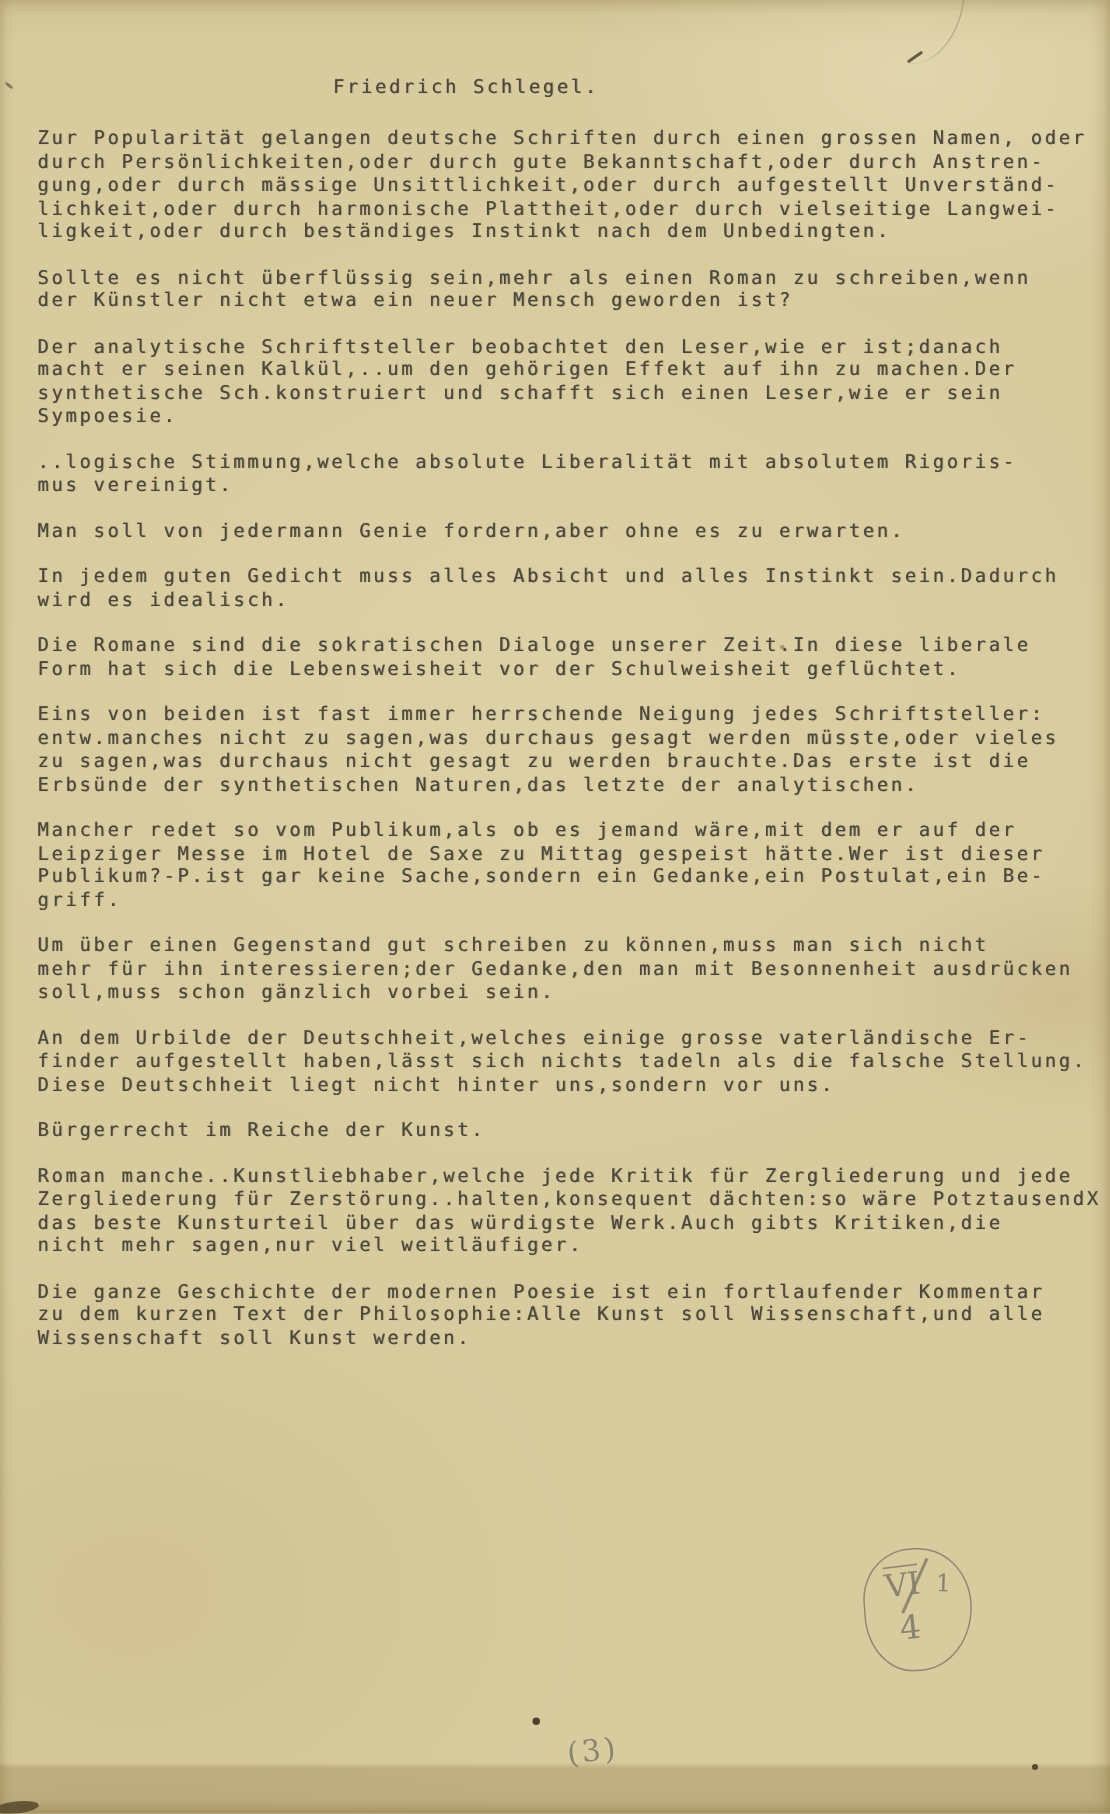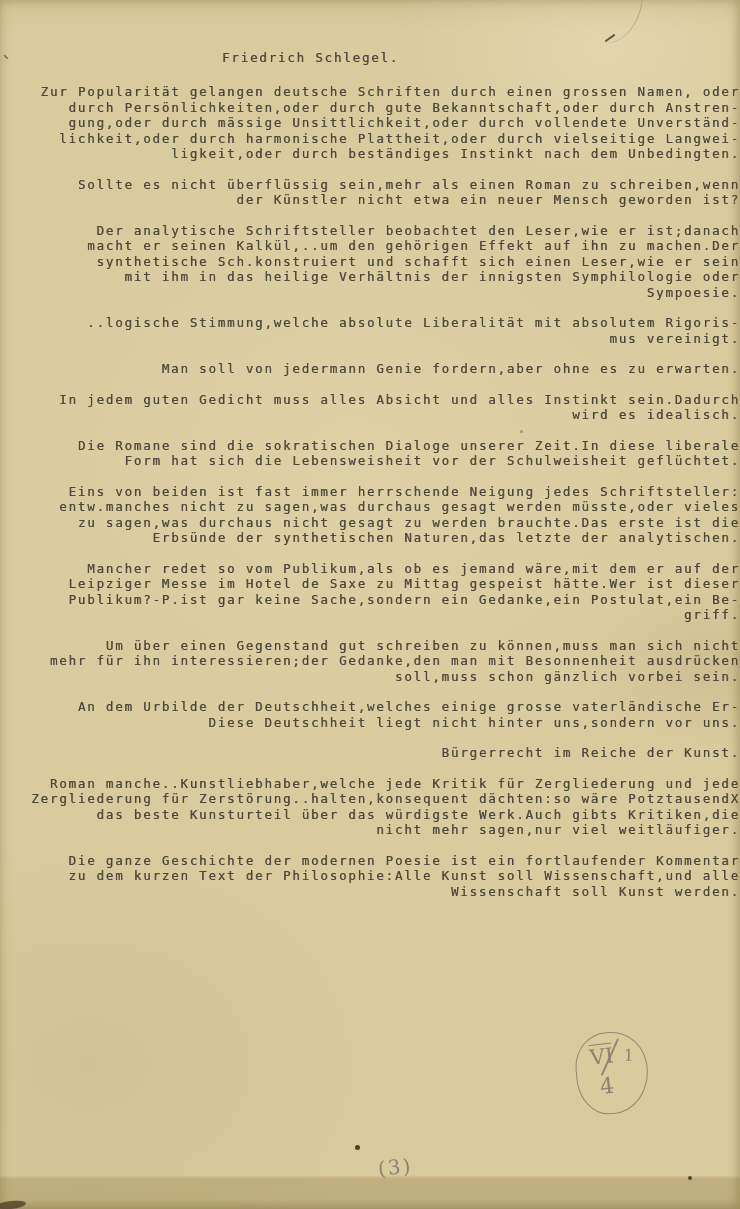--- a/index.html
+++ b/index.html
@@ -35,21 +35,21 @@
     text-shadow:0.4px 0.3px 0.6px rgba(55,50,40,0.55);
   }
 
   .doc-title{
     position:absolute;left:222px;top:50px;
     font-size:12.5px;letter-spacing:1.8px;white-space:pre;
   }
 
   .paragraphs{
     position:absolute;left:25px;top:84px;width:715px;
-    font-size:12.5px;line-height:15.5px;letter-spacing:1.8px;text-align:right;
+    font-size:12.5px;line-height:15.5px;letter-spacing:1.8px;
   }
   .para{margin:0 0 15px 0;}
   .line{white-space:pre;height:15.5px;}
 
   
   .stamp{
     position:absolute;left:576px;top:1032px;width:72px;height:82px;
     border:1.6px solid rgba(133,124,106,0.85);
     border-radius:48% 52% 54% 46% / 44% 50% 56% 50%;
     transform:rotate(-4deg);
@@ -110,33 +110,32 @@
 <body>
 
 <div class="page">
 
   <div class="doc-title typewriter">Friedrich Schlegel.</div>
 
   <div class="paragraphs typewriter">
       <div class="para">
         <div class="line">Zur Popularität gelangen deutsche Schriften durch einen grossen Namen, oder</div>
         <div class="line">durch Persönlichkeiten,oder durch gute Bekanntschaft,oder durch Anstren-</div>
-        <div class="line">gung,oder durch mässige Unsittlichkeit,oder durch vollendete Unverständ-</div>
+        <div class="line">gung,oder durch mässige Unsittlichkeit,oder durch aufgestellt Unverständ-</div>
         <div class="line">lichkeit,oder durch harmonische Plattheit,oder durch vielseitige Langwei-</div>
         <div class="line">ligkeit,oder durch beständiges Instinkt nach dem Unbedingten.</div>
       </div>
       <div class="para">
         <div class="line">Sollte es nicht überflüssig sein,mehr als einen Roman zu schreiben,wenn</div>
         <div class="line">der Künstler nicht etwa ein neuer Mensch geworden ist?</div>
       </div>
       <div class="para">
         <div class="line">Der analytische Schriftsteller beobachtet den Leser,wie er ist;danach</div>
         <div class="line">macht er seinen Kalkül,..um den gehörigen Effekt auf ihn zu machen.Der</div>
         <div class="line">synthetische Sch.konstruiert und schafft sich einen Leser,wie er sein</div>
-        <div class="line">mit ihm in das heilige Verhältnis der innigsten Symphilologie oder</div>
         <div class="line">Sympoesie.</div>
       </div>
       <div class="para">
         <div class="line">..logische Stimmung,welche absolute Liberalität mit absolutem Rigoris-</div>
         <div class="line">mus vereinigt.</div>
       </div>
       <div class="para">
         <div class="line">Man soll von jedermann Genie fordern,aber ohne es zu erwarten.</div>
       </div>
       <div class="para">
@@ -159,20 +158,21 @@
         <div class="line">Publikum?-P.ist gar keine Sache,sondern ein Gedanke,ein Postulat,ein Be-</div>
         <div class="line">griff.</div>
       </div>
       <div class="para">
         <div class="line">Um über einen Gegenstand gut schreiben zu können,muss man sich nicht</div>
         <div class="line">mehr für ihn interessieren;der Gedanke,den man mit Besonnenheit ausdrücken</div>
         <div class="line">soll,muss schon gänzlich vorbei sein.</div>
       </div>
       <div class="para">
         <div class="line">An dem Urbilde der Deutschheit,welches einige grosse vaterländische Er-</div>
+        <div class="line">finder aufgestellt haben,lässt sich nichts tadeln als die falsche Stellung.</div>
         <div class="line">Diese Deutschheit liegt nicht hinter uns,sondern vor uns.</div>
       </div>
       <div class="para">
         <div class="line">Bürgerrecht im Reiche der Kunst.</div>
       </div>
       <div class="para">
         <div class="line">Roman manche..Kunstliebhaber,welche jede Kritik für Zergliederung und jede</div>
         <div class="line">Zergliederung für Zerstörung..halten,konsequent dächten:so wäre PotztausendX</div>
         <div class="line">das beste Kunsturteil über das würdigste Werk.Auch gibts Kritiken,die</div>
         <div class="line">nicht mehr sagen,nur viel weitläufiger.</div>

